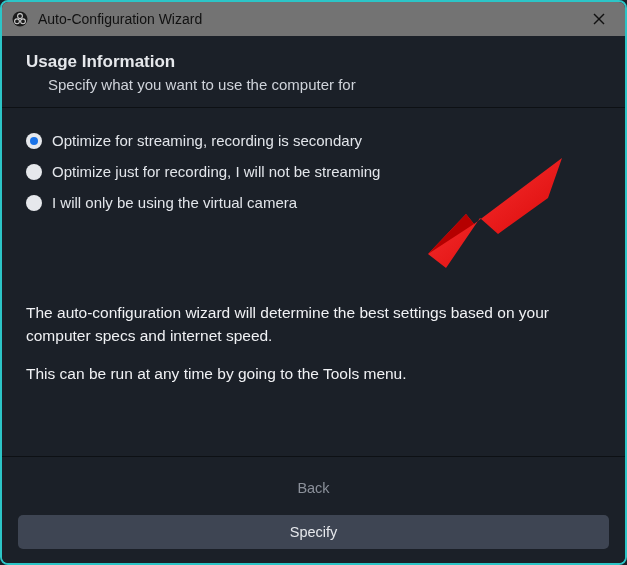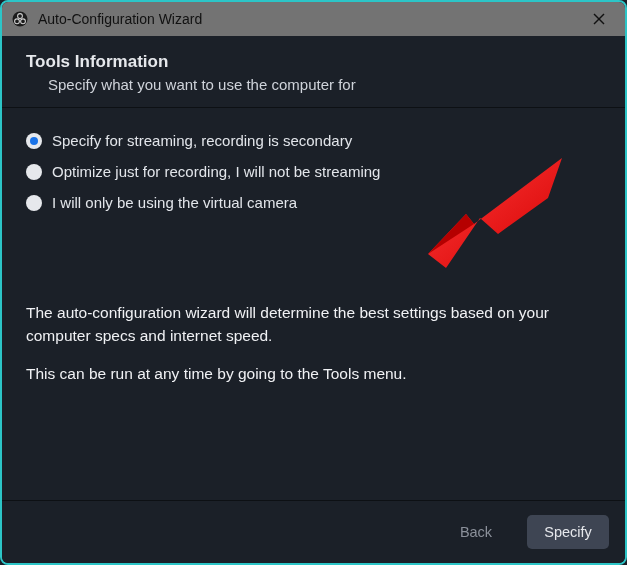--- a/index.html
+++ b/index.html
@@ -108,20 +108,21 @@
     line-height: 1.5;
     margin-bottom: 14px;
   }
   .footer {
     border-top: 1px solid #0d1014;
     padding: 14px 16px;
     display: flex;
     justify-content: flex-end;
     gap: 10px;
     background: #1b2028;
+    flex-direction: column;
   }
   .btn {
     min-width: 82px;
     height: 34px;
     padding: 0 14px;
     border: none;
     border-radius: 5px;
     font-size: 14.5px;
     color: #e6e8ec;
     cursor: pointer;
@@ -153,31 +154,31 @@
     <span class="title">Auto-Configuration Wizard</span>
     <span class="close">
       <svg width="12" height="12" viewBox="0 0 12 12">
         <line x1="1" y1="1" x2="11" y2="11" stroke="#111" stroke-width="1.4"></line>
         <line x1="11" y1="1" x2="1" y2="11" stroke="#111" stroke-width="1.4"></line>
       </svg>
     </span>
   </div>
 
   <div class="header">
-    <h1>Tools Information</h1>
+    <h1>Usage Information</h1>
     <p>Specify what you want to use the computer for</p>
   </div>
 
   <div class="body">
 
     <div class="radio-group">
 
       <label class="radio-row">
         <span class="radio selected"></span>
-        <span class="radio-label">Specify for streaming, recording is secondary</span>
+        <span class="radio-label">Optimize for streaming, recording is secondary</span>
       </label>
 
       <label class="radio-row">
         <span class="radio"></span>
         <span class="radio-label">Optimize just for recording, I will not be streaming</span>
       </label>
 
       <label class="radio-row">
         <span class="radio"></span>
         <span class="radio-label">I will only be using the virtual camera</span>

